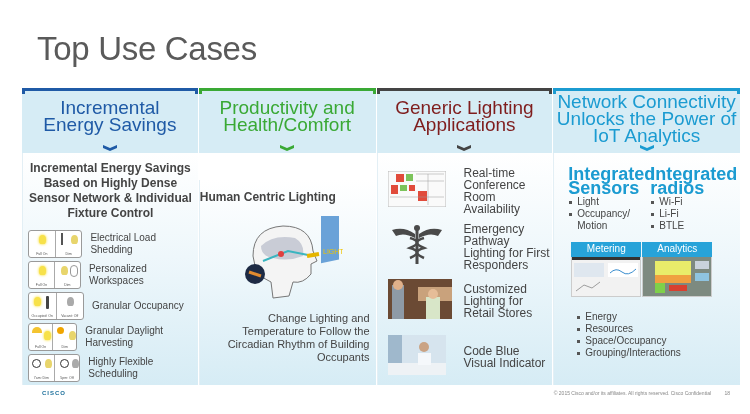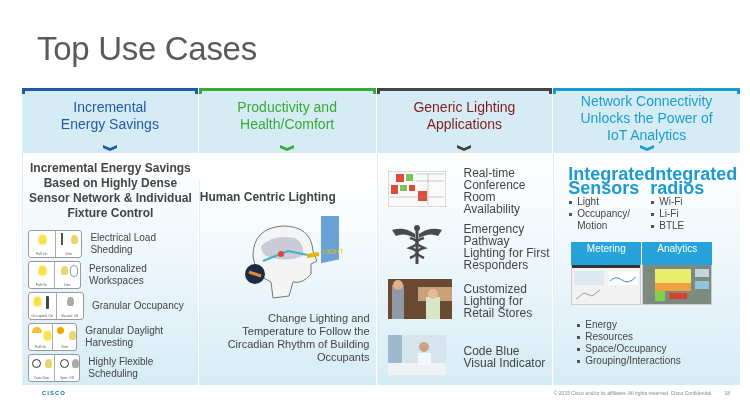--- a/index.html
+++ b/index.html
@@ -13,21 +13,21 @@
   .col1 { width: 176px; }
   .col2 { width: 177px; margin-left: 1px; gap: 27px; }
   .col3 { width: 176px; margin-left: 1px; }
   .col4 { width: 187px; margin-left: 1px; }
 
   .col-head { position: relative; height: 65px; background: #d6ecf5; text-align: center; padding-top: 11px; }
   .col-head .bar { position: absolute; left: 0; right: 0; top: 0; height: 3px; }
   .col-head .bar::before, .col-head .bar::after { content: ""; position: absolute; top: 0; width: 3px; height: 6px; background: inherit; }
   .col-head .bar::before { left: 0; }
   .col-head .bar::after { right: 0; }
-  .col-head .htitle { font-size: 14px; line-height: 17px; }
+  .col-head .htitle { font-size: 19px; line-height: 17px; }
   .col4 .col-head .htitle { padding-top: 0; margin-top: -8px; }
   .chev { position: absolute; left: 50%; bottom: 2px; width: 14px; height: 6px; margin-left: -7px; }
 
   .col-body { flex: 1; background: linear-gradient(#ffffff 0%, #eef7fb 45%, #d6ecf5 100%); border-left: 1px solid #e3eff5; position: relative; }
 
   
   .c1-title { text-align: center; font-weight: bold; font-size: 12px; line-height: 15px; color: #444; padding: 8px 6px 0 6px; }
   .feat-list { margin-top: 8px; padding-left: 5px; }
   .feat { display: flex; align-items: center; height: 30px; margin-bottom: 1px; }
   .feat-icon { width: 56px; height: 28px; border: 1px solid #9a9a9a; border-radius: 3px; background: #fff; display: flex; }
@@ -52,21 +52,21 @@
 
   
   .c4-top { display: flex; padding: 14px 0 0 14px; }
   .c4-group { width: 82px; }
   .c4-group h4 { font-size: 18px; line-height: 14px; color: #1b9bd1; font-weight: bold; }
   .c4-group ul { list-style: none; margin-top: 1px; }
   .c4-group li, .c4-bottom li { font-size: 10px; line-height: 12px; color: #444; position: relative; padding-left: 9px; }
   .c4-group li::before, .c4-bottom li::before { content: ""; position: absolute; left: 1px; top: 5px; width: 3px; height: 3px; background: #555; }
   .dash { display: flex; margin: 10px 0 0 17px; width: 136px; }
   .dash-panel { flex: 1; margin-right: 1px; }
-  .dash-tab { background: #27a3d9; color: #fff; font-size: 10px; text-align: center; height: 23px; line-height: 13px; }
+  .dash-tab { background: #27a3d9; color: #fff; font-size: 10px; text-align: center; height: 15px; line-height: 13px; }
   .dash-img { height: 40px; background: #f2f2f2; position: relative; overflow: hidden; border: 1px solid #ccc; border-top: none; }
   .c4-bottom { list-style: none; margin: 14px 0 0 22px; }
 
   .footer-logo { position: absolute; left: 42px; top: 390px; font-size: 6px; font-weight: bold; color: #1b6e9a; letter-spacing: 1px; }
   .footer-copy { position: absolute; right: 20px; top: 390px; font-size: 5px; color: #888; }
   .footer-copy span.pg { margin-left: 12px; }
 </style>
 </head>
 <body>
 

